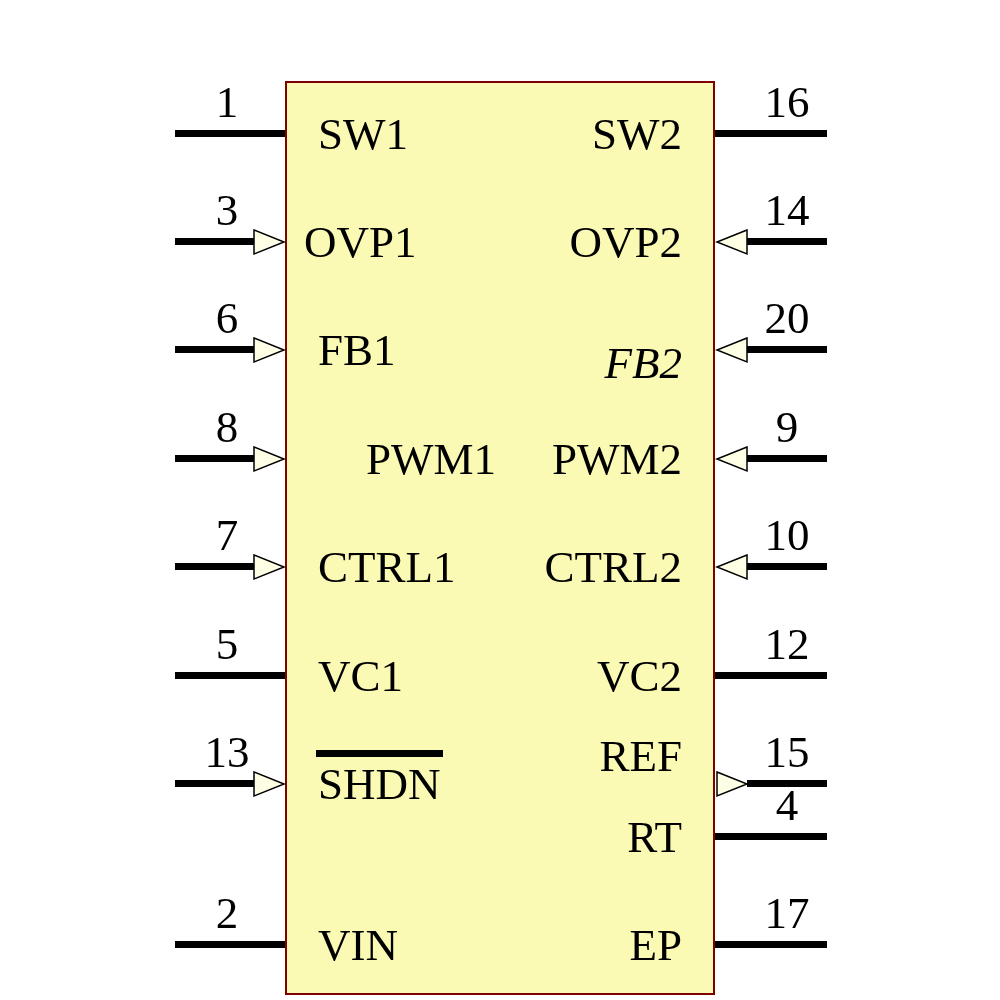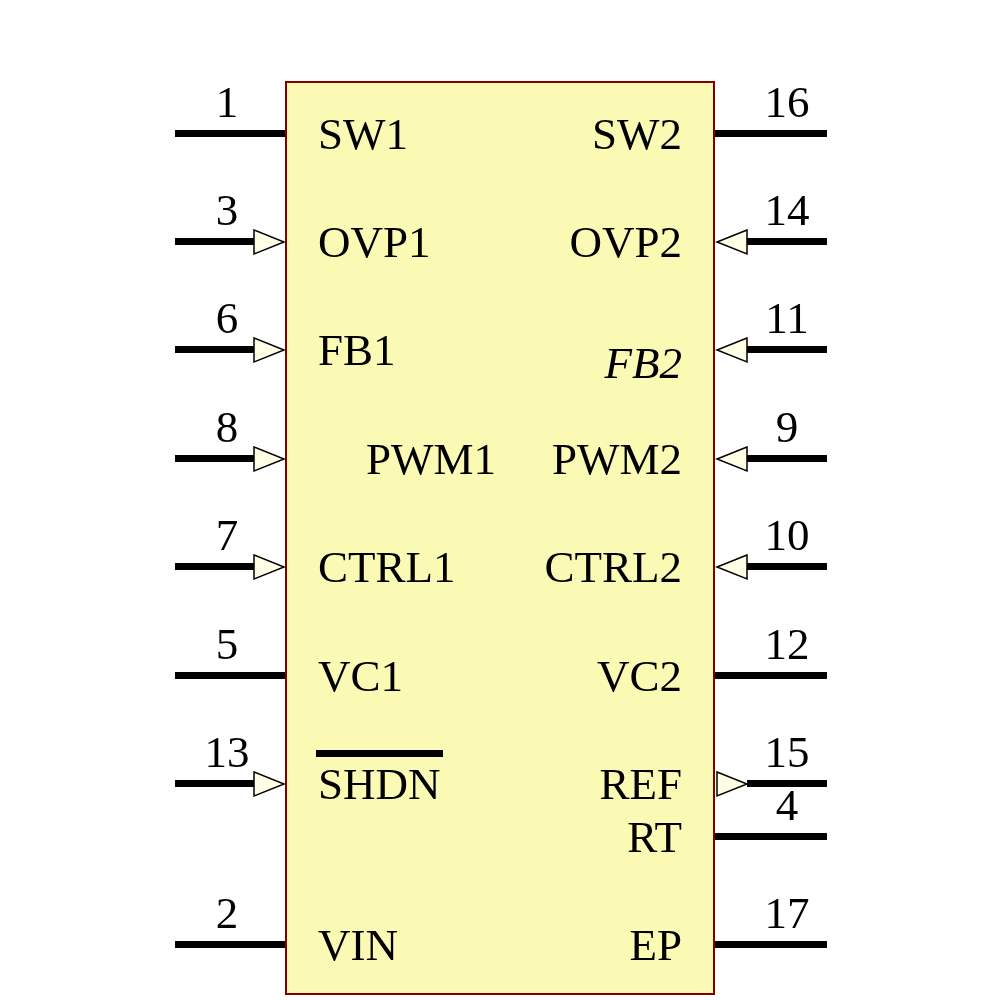--- a/index.html
+++ b/index.html
@@ -66,21 +66,21 @@
         <div class="pin-line" style="left: 175px; width: 110px; top: 130px;"></div>
         <div class="pin-number" style="left: 227px; bottom: 875px;">1</div>
         <div class="pin-label" style="top: 134px; left: 318px;">SW1</div>
       </div>
       <div>
         <div class="pin-line" style="left: 175px; width: 79px; top: 238px;"></div>
         <svg class="arrow-svg" width="32" height="26" style="left: 253px; top: 229px;">
           <polygon points="1,1 31,13 1,25" fill="#FFFFE6" stroke="#000000" stroke-width="1.5"></polygon>
         </svg>
         <div class="pin-number" style="left: 227px; bottom: 767px;">3</div>
-        <div class="pin-label" style="top: 242px; left: 318px; text-align: right;">OVP1</div>
+        <div class="pin-label" style="top: 242px; left: 304px; text-align: right;">OVP1</div>
       </div>
       <div>
         <div class="pin-line" style="left: 175px; width: 79px; top: 346px;"></div>
         <svg class="arrow-svg" width="32" height="26" style="left: 253px; top: 337px;">
           <polygon points="1,1 31,13 1,25" fill="#FFFFE6" stroke="#000000" stroke-width="1.5"></polygon>
         </svg>
         <div class="pin-number" style="left: 227px; bottom: 659px;">6</div>
         <div class="pin-label" style="top: 350px; left: 318px;">FB1</div>
       </div>
       <div>
@@ -128,21 +128,21 @@
         </svg>
         <div class="pin-line" style="left: 747px; width: 80px; top: 238px;"></div>
         <div class="pin-number" style="left: 787px; bottom: 767px;">14</div>
         <div class="pin-label" style="top: 242px; right: 318px;">OVP2</div>
       </div>
       <div>
         <svg class="arrow-svg" width="32" height="26" style="left: 716px; top: 337px;">
           <polygon points="31,1 1,13 31,25" fill="#FFFFE6" stroke="#000000" stroke-width="1.5"></polygon>
         </svg>
         <div class="pin-line" style="left: 747px; width: 80px; top: 346px;"></div>
-        <div class="pin-number" style="left: 787px; bottom: 659px;">11</div>
+        <div class="pin-number" style="left: 787px; bottom: 659px;">20</div>
         <div class="pin-label" style="top: 363px; right: 318px; font-style: italic;">FB2</div>
       </div>
       <div>
         <svg class="arrow-svg" width="32" height="26" style="left: 716px; top: 446px;">
           <polygon points="31,1 1,13 31,25" fill="#FFFFE6" stroke="#000000" stroke-width="1.5"></polygon>
         </svg>
         <div class="pin-line" style="left: 747px; width: 80px; top: 455px;"></div>
         <div class="pin-number" style="left: 787px; bottom: 550px;">9</div>
         <div class="pin-label" style="top: 459px; right: 318px; text-align: right;">PWM2</div>
       </div>
@@ -158,21 +158,21 @@
         <div class="pin-line" style="left: 715px; width: 112px; top: 672px;"></div>
         <div class="pin-number" style="left: 787px; bottom: 333px;">12</div>
         <div class="pin-label" style="top: 676px; right: 318px;">VC2</div>
       </div>
       <div>
         <svg class="arrow-svg" width="32" height="26" style="left: 716px; top: 771px;">
           <polygon points="1,1 31,13 1,25" fill="#FFFFE6" stroke="#000000" stroke-width="1.5"></polygon>
         </svg>
         <div class="pin-line" style="left: 747px; width: 80px; top: 780px;"></div>
         <div class="pin-number" style="left: 787px; bottom: 225px;">15</div>
-        <div class="pin-label" style="top: 784px; right: 318px;">REF</div>
+        <div class="pin-label" style="top: 756px; right: 318px;">REF</div>
       </div>
       <div>
         <div class="pin-line" style="left: 715px; width: 112px; top: 833px;"></div>
         <div class="pin-number" style="left: 787px; bottom: 172px;">4</div>
         <div class="pin-label" style="top: 837px; right: 318px;">RT</div>
       </div>
       <div>
         <div class="pin-line" style="left: 715px; width: 112px; top: 941px;"></div>
         <div class="pin-number" style="left: 787px; bottom: 64px;">17</div>
         <div class="pin-label" style="top: 945px; right: 318px;">EP</div>

